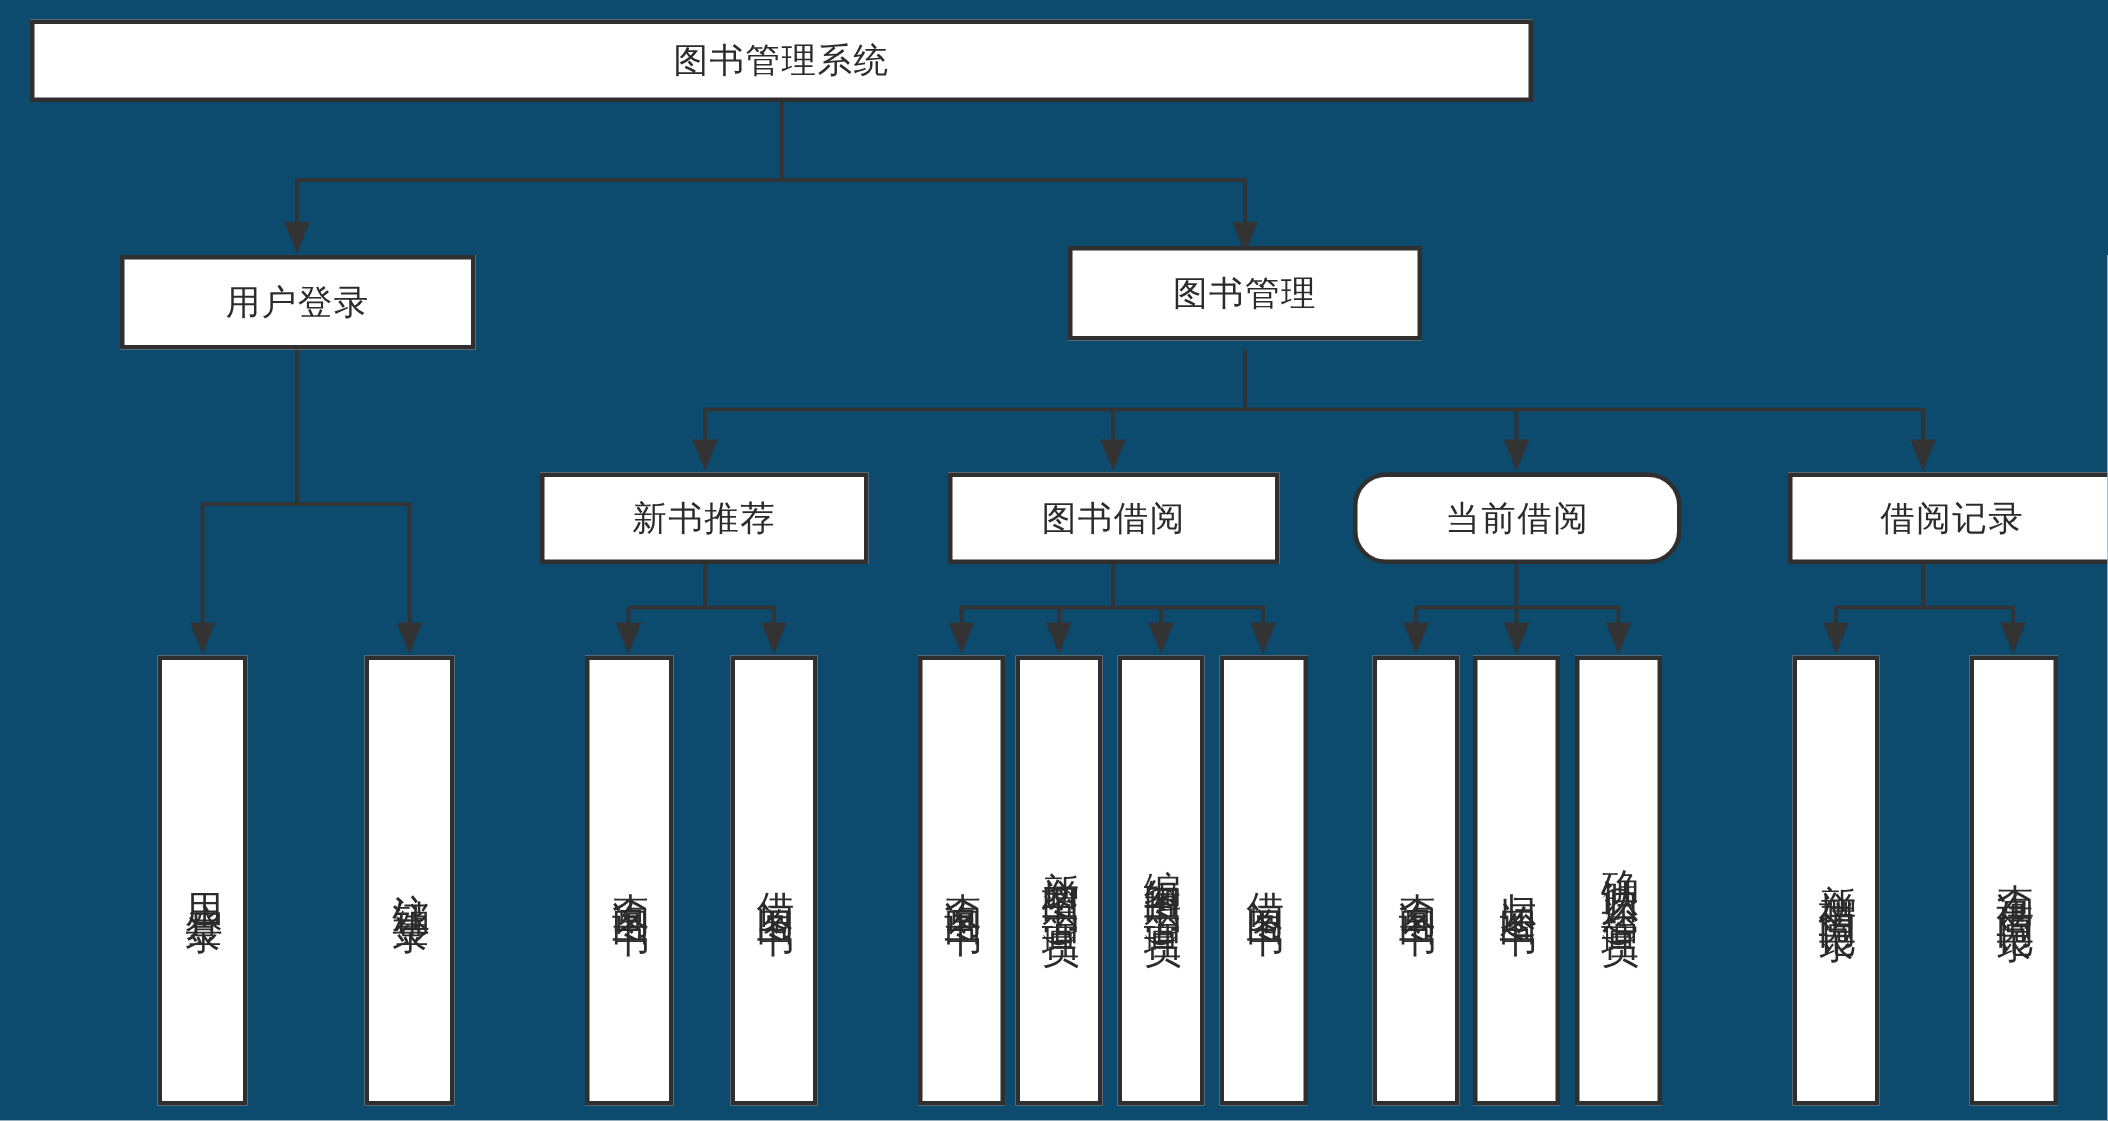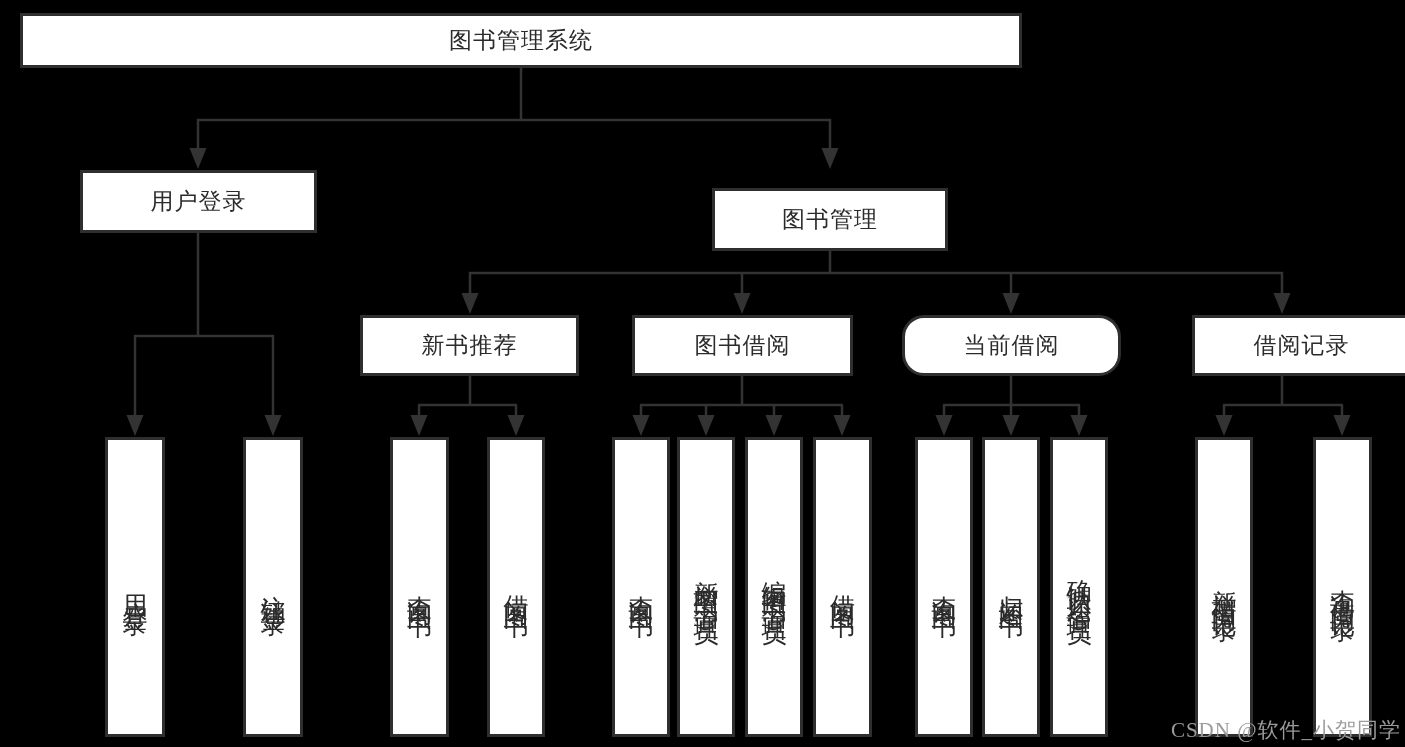--- a/index.html
+++ b/index.html
@@ -1,21 +1,21 @@
 <!DOCTYPE html>
 <html><head>
 <meta charset="utf-8">
 <style>
   html, body { margin: 0; padding: 0; background: #ffffff; }
   #canvas {
     position: relative;
     width: 1405px;
     height: 747px;
-    background: #000000;
-    font-family: Liberation Serif, serif;
+    background: #0c4a6e;
+    font-family: Liberation Sans, sans-serif;
     overflow: hidden;
   }
   .node {
     position: absolute;
     box-sizing: border-box;
     border: 3px solid #2f2f2f;
     background: #ffffff;
     display: flex;
     align-items: center;
     justify-content: center;
@@ -33,21 +33,21 @@
     font-size: 25px;
     letter-spacing: 6px;
     line-height: 1;
     color: #2b2b2b;
     white-space: nowrap;
   }
   
   #root-box   { left: 20px;  top: 13px;  width: 1002px; height: 55px; }
   
   #l2-user    { left: 80px;  top: 170px; width: 237px; height: 63px; }
-  #l2-book    { left: 712px; top: 188px; width: 236px; height: 63px; text-align: right; }
+  #l2-book    { left: 712px; top: 164px; width: 236px; height: 63px; text-align: right; }
   
   #l3-newrec  { left: 360px;  top: 315px; width: 219px; height: 61px; }
   #l3-borrow  { left: 632px;  top: 315px; width: 221px; height: 61px; }
   #l3-current { left: 902px;  top: 315px; width: 219px; height: 61px; border-radius: 22px; }
   #l3-record  { left: 1192px; top: 315px; width: 219px; height: 61px; }
   
   .leaf { top: 437px; height: 300px; }
   #lf-user-login   { left: 105px;  width: 60px; }
   #lf-logout       { left: 243px;  width: 60px; }
   #lf-query-a      { left: 390px;  width: 59px; }
@@ -184,15 +184,14 @@
     <span class="vlabel">确认归还（管理员）</span>
   </div>
 
   <div class="node leaf" id="lf-add-record">
     <span class="vlabel">新增借阅记录</span>
   </div>
   <div class="node leaf" id="lf-query-record">
     <span class="vlabel">查询借阅记录</span>
   </div>
 
-  <div id="watermark">CSDN @软件_小贺同学</div>
 
 </div>
 
 </body></html>

